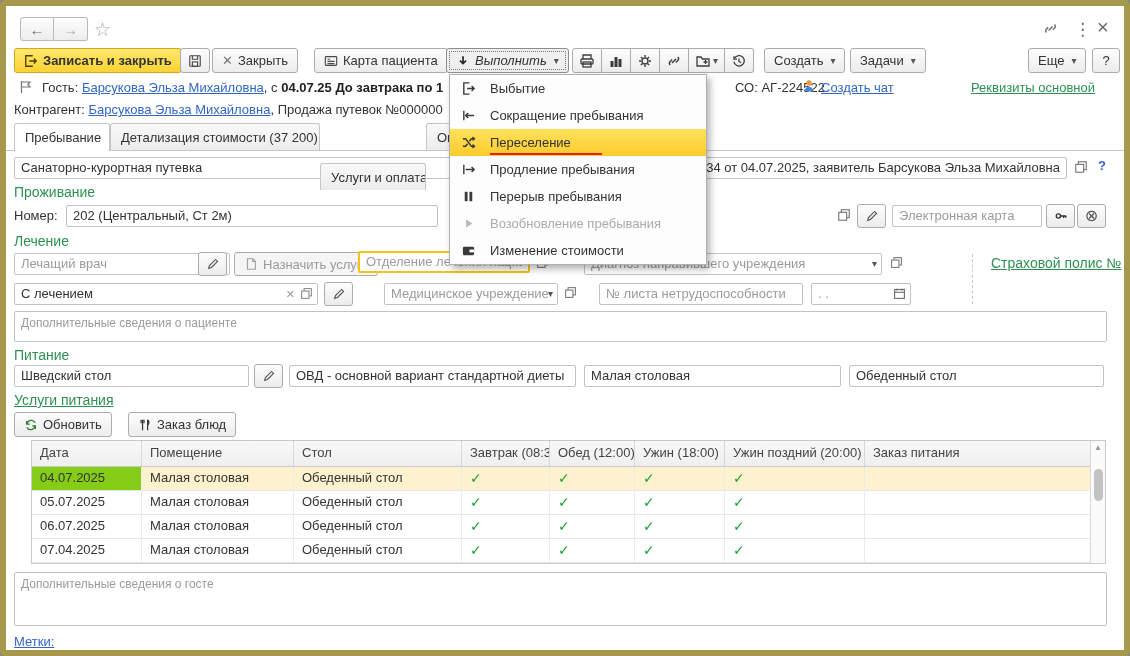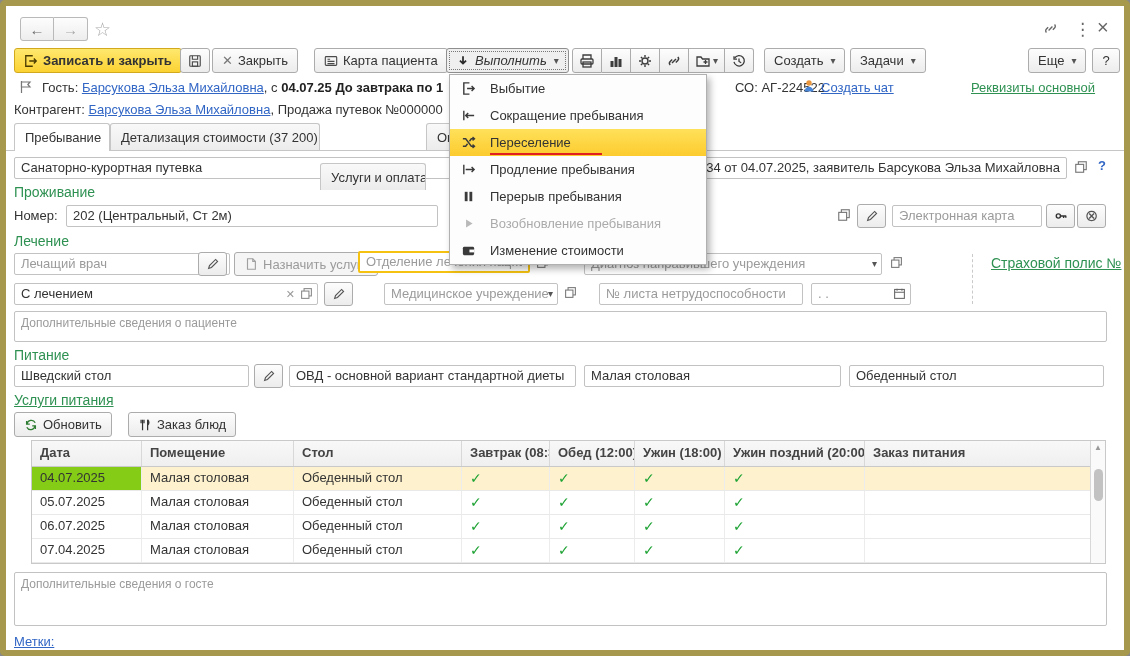--- a/index.html
+++ b/index.html
@@ -72,21 +72,21 @@
   .sbtn {
     position:absolute; height:24px; width:29px; border:1px solid #acacac; border-radius:3px;
     background:linear-gradient(#fdfdfd,#ececec); display:flex; align-items:center; justify-content:center;
   }
   .icon14 { display:inline-flex; width:14px; height:14px; }
   .icon16 { display:inline-flex; width:16px; height:16px; }
   .dashed-sep { position:absolute; border-left:1px dashed #c9c9c9; }
   
   .tbl { position:absolute; left:25px; top:434px; width:1075px; border:1px solid #c9c9c9; background:#fff; }
   .thead { display:flex; height:26px; background:linear-gradient(#f8f8f8,#efefef); border-bottom:1px solid #c9c9c9; }
-  .th { padding:4px 8px; color:#444; border-right:1px solid #d8d8d8; white-space:nowrap; overflow:hidden;font-weight:bold; }
+  .th { padding:4px 8px; color:#444; border-right:1px solid #d8d8d8; white-space:nowrap; overflow:hidden; }
   .tr { display:flex; height:24px; border-bottom:1px solid #e9e9e9; }
   .td { padding:3px 8px; border-right:1px solid #ececec; white-space:nowrap; overflow:hidden; }
   .tr.sel { background:#fdf2cd; }
   .tr.sel .td.first { background:#84cc16; }
   .chk { color:#1fa335; font-weight:bold; font-size:14px; line-height:16px; }
   .scroll { position:absolute; right:0; top:0; bottom:0; width:15px; background:#fafafa; border-left:1px solid #d8d8d8; }
   .scroll .up { position:absolute; top:2px; left:3px; font-size:8px; color:#999; }
   .scroll .thumb { position:absolute; top:28px; left:3px; width:9px; height:32px; background:#c2c2c2; border-radius:5px; }
   
   .menu {

